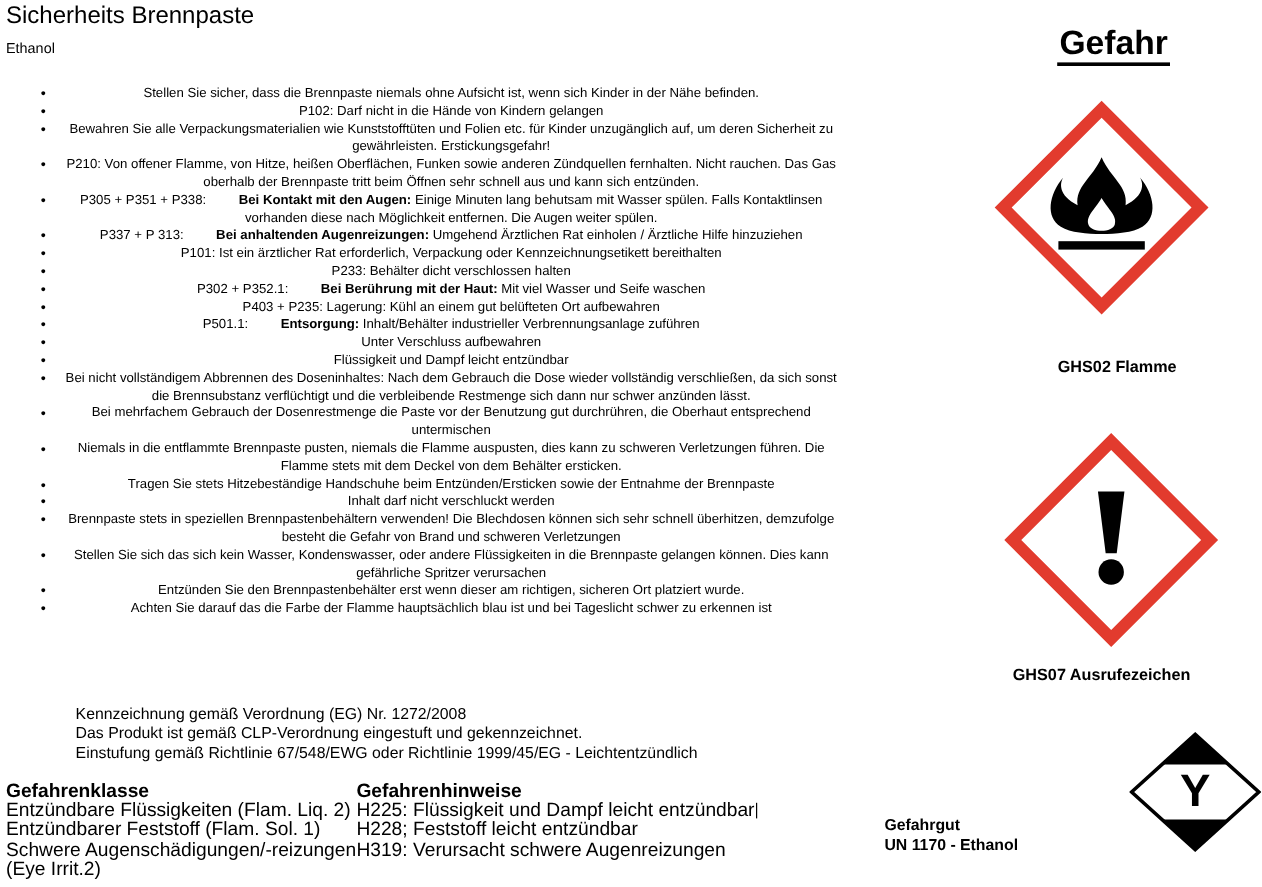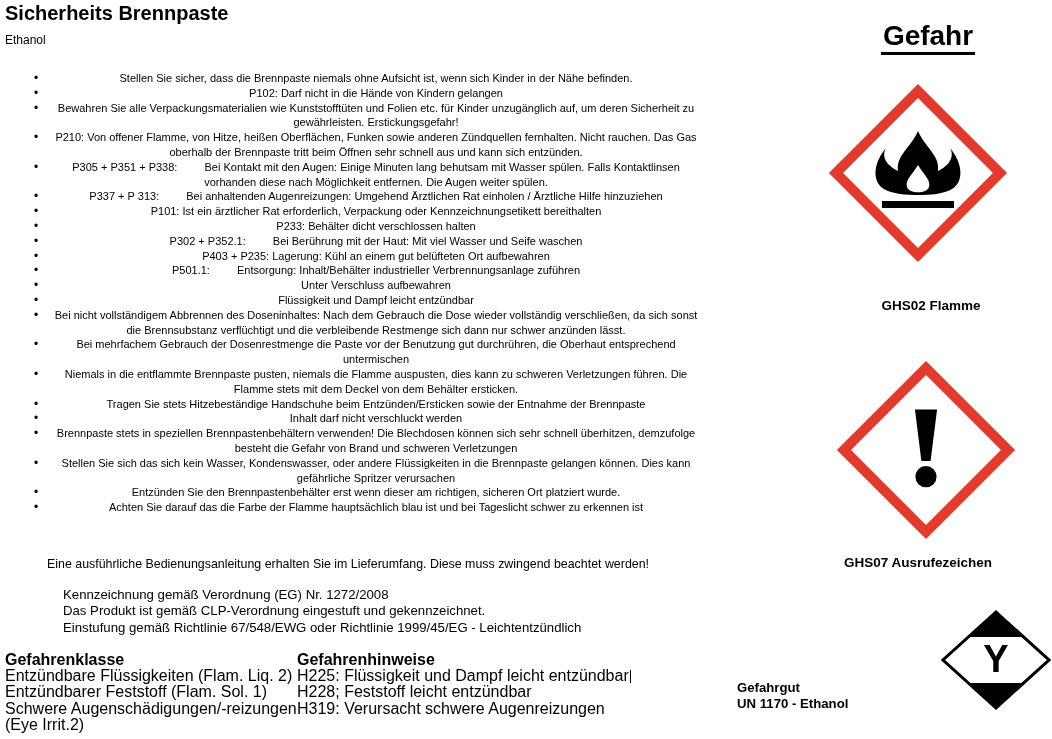--- a/index.html
+++ b/index.html
@@ -1,27 +1,27 @@
 <!DOCTYPE html>
 <html><head>
 <meta charset="utf-8">
 <style>
   html,body{margin:0;padding:0;background:#fff;}
   .page{
     position:relative;width:1052px;height:739px;background:#ffffff;
     font-family:"Liberation Sans","DejaVu Sans",sans-serif;color:#000;overflow:hidden;
   }
   .abs{position:absolute;}
-  .doc-title{left:5px;top:2px;font-size:20px;font-weight:bold;}
+  .doc-title{left:5px;top:2px;font-size:20px;font-weight:normal;}
   .doc-subtitle{left:5px;top:33px;font-size:12px;}
   .bullets{left:33px;top:71px;width:672px;font-size:11px;line-height:14.8px;text-align:center;}
   .bullets ul{margin:0;padding:0 0 0 14px;list-style:none;}
   .bullets li{position:relative;}
   .bullets li::before{content:"•";position:absolute;left:-13px;top:0;font-size:12px;}
-  .b{font-weight:normal;padding-left:24px;}
+  .b{font-weight:bold;padding-left:24px;}
   .manual-note{left:47px;top:557px;width:660px;font-size:12.4px;}
   .regulation{left:23px;top:587px;font-size:13.2px;line-height:16.4px;margin-left:40px;}
   .hz{font-size:16px;line-height:16.2px;}
   .hz .hdr{font-weight:bold;}
   .hazard-class{left:5px;top:652px;}
   .hazard-statements{left:297px;top:652px;}
   .caret{display:inline-block;width:1.5px;height:13px;background:#000;vertical-align:-2px;margin-left:1px;}
   .dangerous-goods{left:737px;top:680px;font-size:13.2px;line-height:16.2px;font-weight:bold;}
   .signal-word{left:838px;top:20px;width:180px;text-align:center;font-size:28px;font-weight:bold;}
   .signal-word span{border-bottom:3px solid #000;padding:0 2px 1px 2px;}
@@ -66,21 +66,20 @@
         <li><span>Niemals in die entflammte Brennpaste pusten, niemals die Flamme auspusten, dies kann zu schweren Verletzungen führen. Die Flamme stets mit dem Deckel von dem Behälter ersticken.</span></li>
         <li><span>Tragen Sie stets Hitzebeständige Handschuhe beim Entzünden/Ersticken sowie der Entnahme der Brennpaste</span></li>
         <li><span>Inhalt darf nicht verschluckt werden</span></li>
         <li><span>Brennpaste stets in speziellen Brennpastenbehältern verwenden! Die Blechdosen können sich sehr schnell überhitzen, demzufolge besteht die Gefahr von Brand und schweren Verletzungen</span></li>
         <li><span>Stellen Sie sich das sich kein Wasser, Kondenswasser, oder andere Flüssigkeiten in die Brennpaste gelangen können. Dies kann gefährliche Spritzer verursachen</span></li>
         <li><span>Entzünden Sie den Brennpastenbehälter erst wenn dieser am richtigen, sicheren Ort platziert wurde.</span></li>
         <li><span>Achten Sie darauf das die Farbe der Flamme hauptsächlich blau ist und bei Tageslicht schwer zu erkennen ist</span></li>
       </ul>
   </div>
 
-  <div class="abs manual-note">Eine ausführliche Bedienungsanleitung erhalten Sie im Lieferumfang. Diese muss zwingend beachtet werden!</div>
 
   <div class="abs regulation">
     <div>Kennzeichnung gemäß Verordnung (EG) Nr. 1272/2008</div>
     <div>Das Produkt ist gemäß CLP-Verordnung eingestuft und gekennzeichnet.</div>
     <div>Einstufung gemäß Richtlinie 67/548/EWG oder Richtlinie 1999/45/EG - Leichtentzündlich</div>
   </div>
 
   <div class="abs hz hazard-class">
     <div class="hdr">Gefahrenklasse</div>
     <div>Entzündbare Flüssigkeiten (Flam. Liq. 2)</div>

